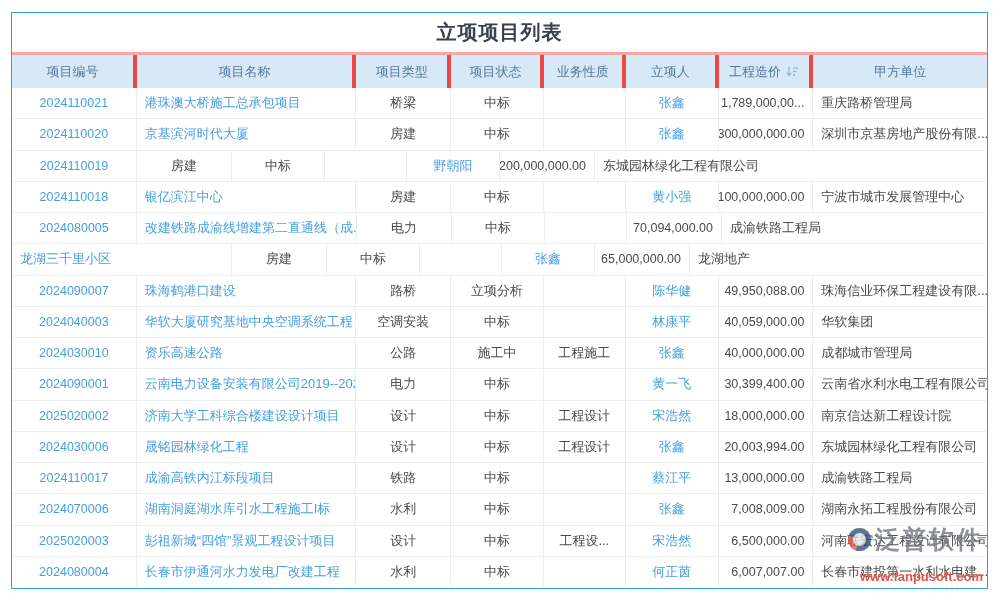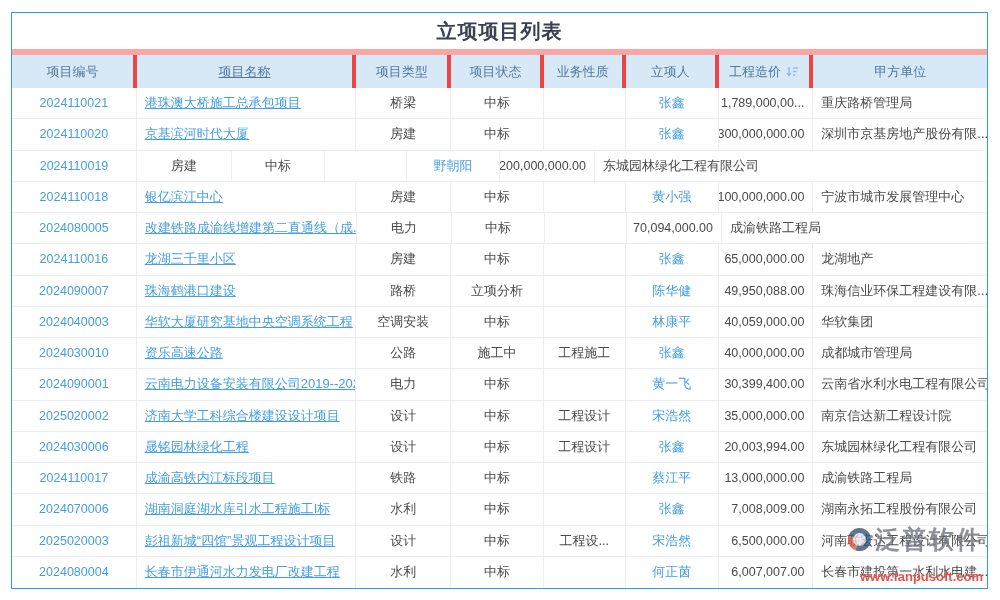--- a/index.html
+++ b/index.html
@@ -8,21 +8,21 @@
 
   .panel {
     position: absolute; left: 11px; top: 12px; width: 977px; height: 577px;
     background: #fff;
     border: 1px solid #2f9fdf;
     border-bottom-width: 2px;
   }
 
   .title-bar {
     height: 42px; display: flex; align-items: center; justify-content: center;
-    background: #ffffff; border-bottom: 6px solid #fca5a5;
+    background: #ffffff; border-bottom: 3px solid #fca5a5;
   }
   .title-bar h1 { font-size: 20px; font-weight: bold; color: #3b4050; letter-spacing: 1px; }
 
   .thead {
     display: flex; height: 33px; background: #d7e9f7; align-items: stretch;
   }
   .thead .th {
     display: flex; align-items: center; justify-content: center;
     font-size: 13px; color: #54789b;
     border-right: 4px solid #ef4444;
@@ -38,21 +38,21 @@
   .cell {
     display: flex; align-items: center; overflow: hidden; white-space: nowrap;
     font-size: 13px; color: #4a4a4a;
     border-right: 1px solid #eceef0;
     padding: 0 8px;
   }
   .cell:last-child { border-right: none; }
 
   
   .col-number   { width: 125px; }
-  .col-name     { width: 220px; text-decoration: underline; }
+  .col-name     { width: 220px; }
   .col-type     { width: 95px;  }
   .col-status   { width: 93px;  }
   .col-business { width: 82px;  }
   .col-creator  { width: 93px;  }
   .col-cost     { width: 95px;  }
   .col-client   { width: 174px; }
 
   .align-c { justify-content: center; }
   .align-r { justify-content: flex-end; }
   .align-l { justify-content: flex-start; }
@@ -159,21 +159,20 @@
     <div class="cell col-number align-c link num">2024080005</div>
     <div class="cell col-name align-l link">改建铁路成渝线增建第二直通线（成...</div>
     <div class="cell col-type align-c">电力</div>
     <div class="cell col-status align-c">中标</div>
     <div class="cell col-business align-c"></div>
     <div class="cell col-cost align-r num">70,094,000.00</div>
     <div class="cell col-client align-l">成渝铁路工程局</div>
   </div>
 
   <div class="row">
-    <div class="cell col-number align-c link num">2024110016</div>
     <div class="cell col-name align-l link">龙湖三千里小区</div>
     <div class="cell col-type align-c">房建</div>
     <div class="cell col-status align-c">中标</div>
     <div class="cell col-business align-c"></div>
     <div class="cell col-creator align-c link">张鑫</div>
     <div class="cell col-cost align-r num">65,000,000.00</div>
     <div class="cell col-client align-l">龙湖地产</div>
   </div>
 
   <div class="row">
@@ -220,21 +219,21 @@
     <div class="cell col-client align-l">云南省水利水电工程有限公司</div>
   </div>
 
   <div class="row">
     <div class="cell col-number align-c link num">2025020002</div>
     <div class="cell col-name align-l link">济南大学工科综合楼建设设计项目</div>
     <div class="cell col-type align-c">设计</div>
     <div class="cell col-status align-c">中标</div>
     <div class="cell col-business align-c">工程设计</div>
     <div class="cell col-creator align-c link">宋浩然</div>
-    <div class="cell col-cost align-r num">35,000,000.00</div>
+    <div class="cell col-cost align-r num">18,000,000.00</div>
     <div class="cell col-client align-l">南京信达新工程设计院</div>
   </div>
 
   <div class="row">
     <div class="cell col-number align-c link num">2024030006</div>
     <div class="cell col-name align-l link">晟铭园林绿化工程</div>
     <div class="cell col-type align-c">设计</div>
     <div class="cell col-status align-c">中标</div>
     <div class="cell col-business align-c">工程设计</div>
     <div class="cell col-creator align-c link">张鑫</div>

